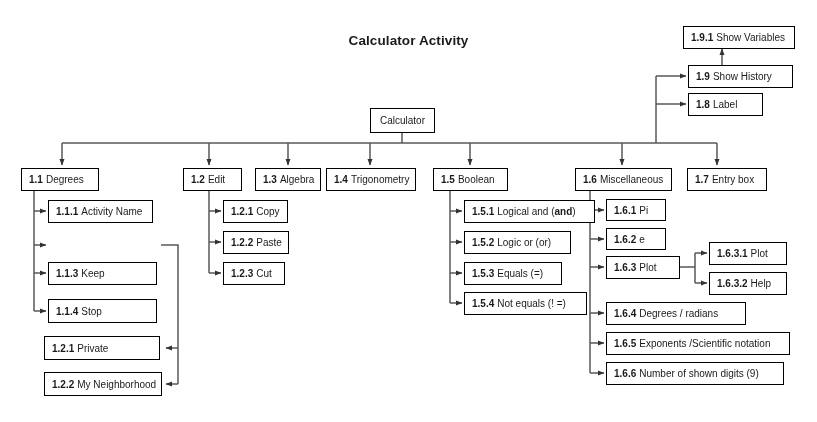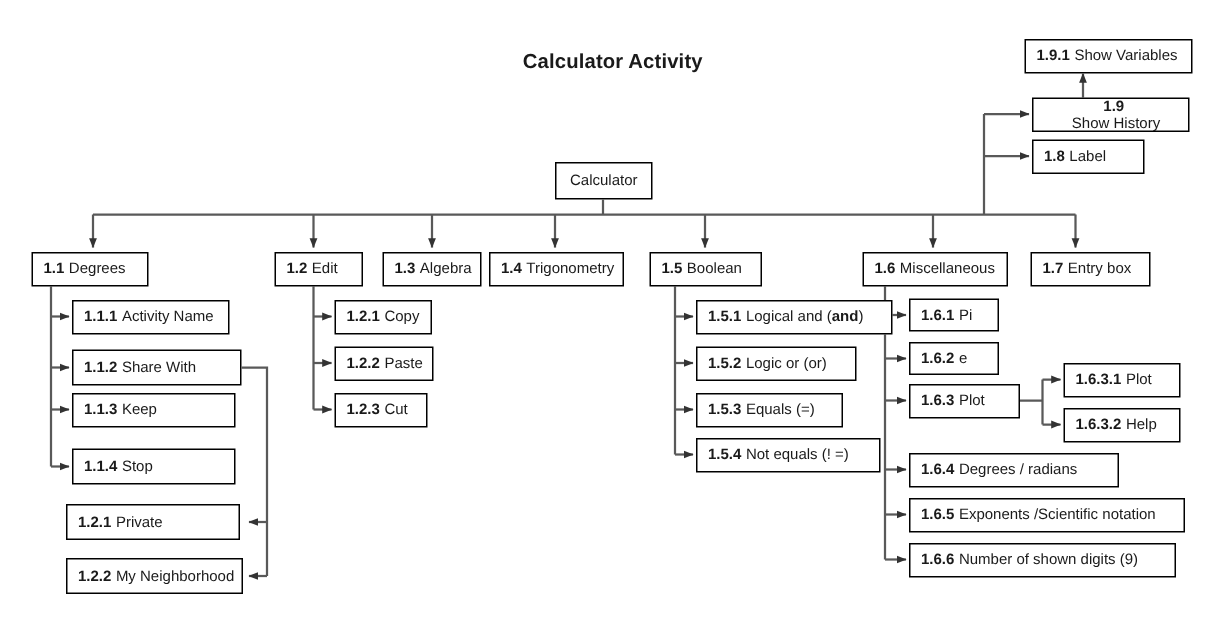--- a/index.html
+++ b/index.html
@@ -165,39 +165,35 @@
   <div class="node pad-l" style="left:687px; top:168px; width:80px; height:23px;">
     <span class="num">1.7</span>
     <span class="lbl">Entry box</span>
   </div>
 
   <div class="node pad-l" style="left:688px; top:93px; width:75px; height:23px;">
     <span class="num">1.8</span>
     <span class="lbl">Label</span>
   </div>
 
-  <div class="node pad-l" style="left:688px; top:65px; width:105px; height:23px;flex-direction:column;">
+  <div class="node pad-l" style="left:688px; top:65px; width:105px; height:23px;">
     <span class="num">1.9</span>
     <span class="lbl">Show History</span>
   </div>
 
   <div class="node pad-l" style="left:683px; top:26px; width:112px; height:23px;">
     <span class="num">1.9.1</span>
     <span class="lbl">Show Variables</span>
   </div>
 
   <div class="node pad-l" style="left:48px; top:200px; width:105px; height:23px;">
     <span class="num">1.1.1</span>
     <span class="lbl">Activity Name</span>
   </div>
 
-  <div class="node pad-l" style="left:48px; top:233px; width:113px; height:24px;">
-    <span class="num">1.1.2</span>
-    <span class="lbl">Share With</span>
-  </div>
 
   <div class="node pad-l" style="left:48px; top:262px; width:109px; height:23px;">
     <span class="num">1.1.3</span>
     <span class="lbl">Keep</span>
   </div>
 
   <div class="node pad-l" style="left:48px; top:299px; width:109px; height:24px;">
     <span class="num">1.1.4</span>
     <span class="lbl">Stop</span>
   </div>

